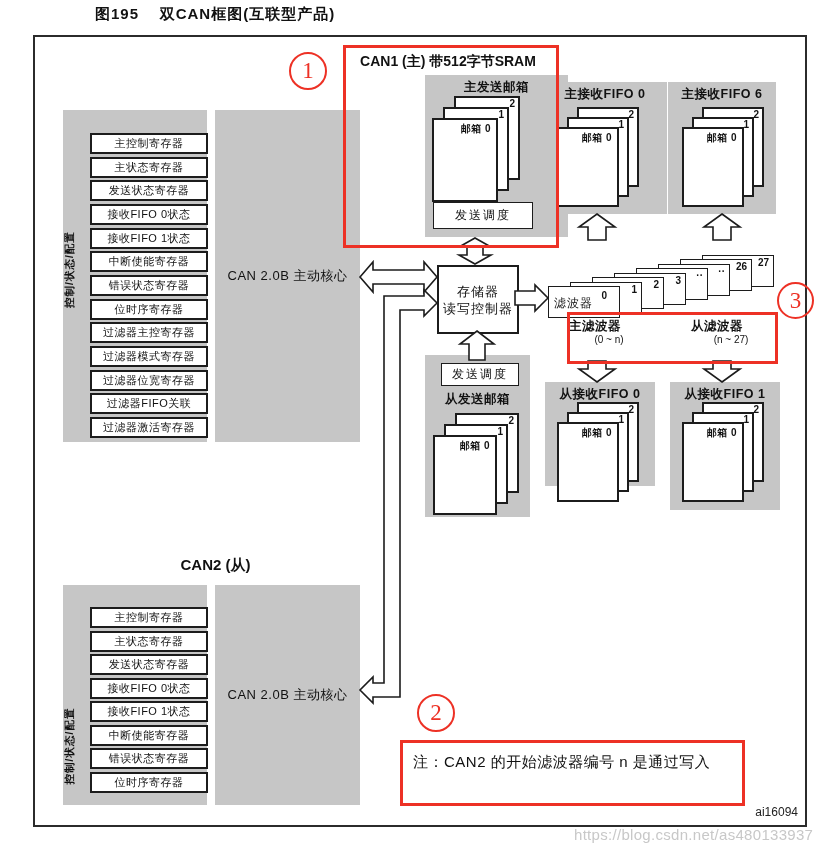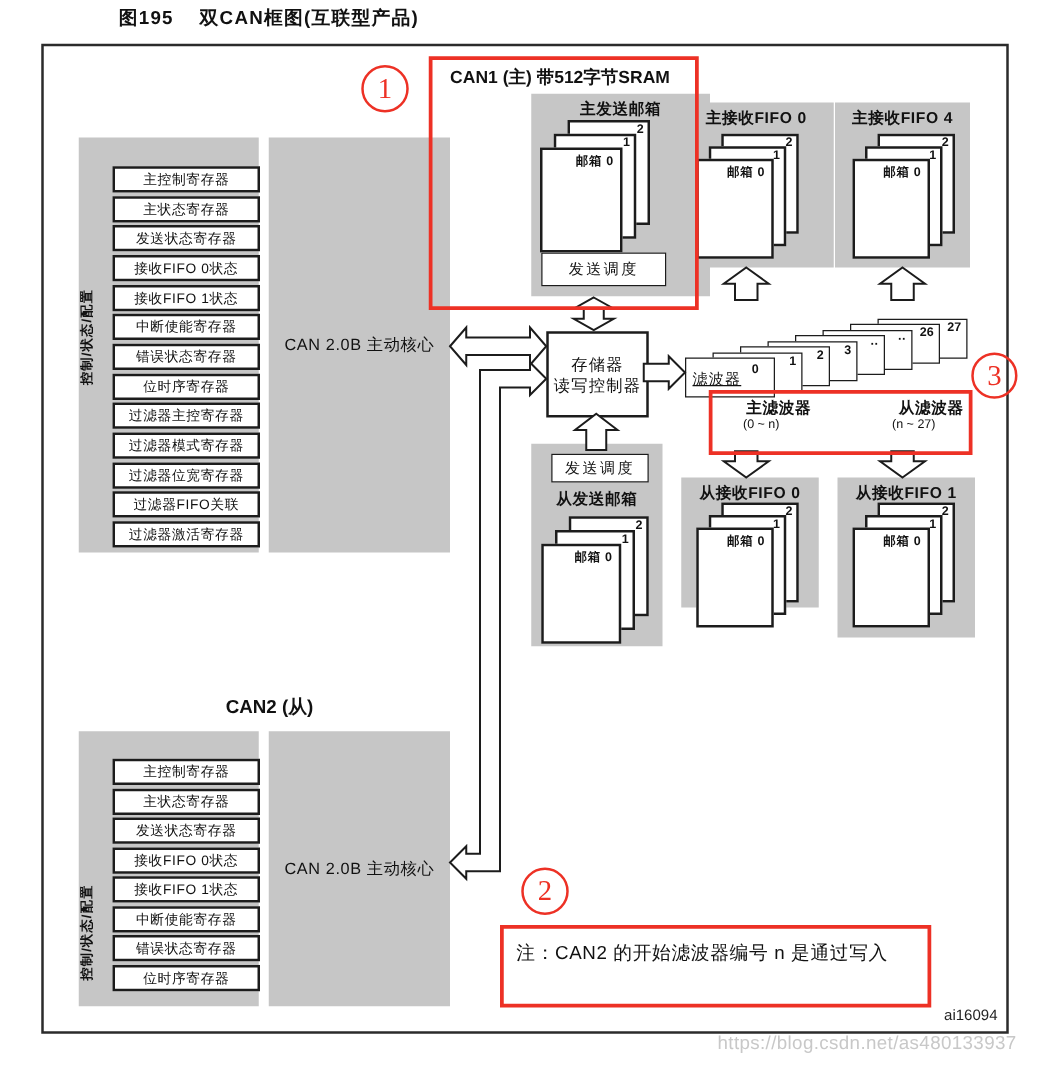--- a/index.html
+++ b/index.html
@@ -17,21 +17,21 @@
   .sec-title{position:absolute;font-weight:bold;text-align:center;white-space:pre;}
   .page{position:absolute;background:#fff;border:2px solid #1c1c1c;}
   .pgnum{position:absolute;top:0;right:3px;font-size:10px;font-weight:bold;}
   .pglabel{position:absolute;top:2px;right:5px;font-size:10px;font-weight:bold;letter-spacing:.5px;white-space:pre;}
   .sched{position:absolute;background:#fff;border:1.7px solid #1c1c1c;display:flex;align-items:center;
          justify-content:center;font-size:12px;letter-spacing:2px;}
   .memctrl{position:absolute;left:437px;top:265px;width:78px;height:65px;background:#fff;border:2px solid #1c1c1c;
            display:flex;flex-direction:column;align-items:center;justify-content:center;font-size:13px;line-height:17px;letter-spacing:1px;}
   .fcard{position:absolute;width:70px;height:30px;background:#fff;border:1.6px solid #1c1c1c;}
   .fcard .num{position:absolute;top:1px;right:4px;font-size:10px;font-weight:bold;}
-  .flabel{position:absolute;font-weight:bold;font-size:12.5px;text-align:right;width:80px;letter-spacing:.5px;}
+  .flabel{position:absolute;font-weight:bold;font-size:12.5px;text-align:left;width:80px;letter-spacing:.5px;}
   .frange{position:absolute;font-size:10px;text-align:center;width:80px;}
   .red-rect{position:absolute;border:3px solid var(--highlight-red,#ed3125);z-index:5;}
   .red-circle{position:absolute;width:34px;height:34px;border:2.5px solid var(--highlight-red,#ed3125);border-radius:50%;
               color:var(--highlight-red,#ed3125);display:flex;align-items:center;justify-content:center;
               font-family:"Liberation Serif",serif;font-size:23px;z-index:5;}
   .note{position:absolute;left:400px;top:740px;width:345px;height:66px;border:3px solid var(--highlight-red,#ed3125);
         box-sizing:border-box;z-index:5;background:transparent;}
   .note-line{position:absolute;left:10px;font-size:15px;letter-spacing:.5px;white-space:pre;}
   .figid{position:absolute;left:728px;top:805px;width:70px;text-align:right;font-size:12px;color:#222;}
   .watermark{position:absolute;left:574px;top:826px;font-size:15px;color:var(--watermark-gray,#c8c8c8);
@@ -88,21 +88,21 @@
       <span class="pgnum">2</span>
       </div>
     <div class="page" style="left:24px;top:35px;width:58px;height:76px;">
       <span class="pgnum">1</span>
       </div>
     <div class="page" style="left:14px;top:45px;width:58px;height:76px;">
       <span class="pglabel">邮箱 0</span>
       </div>
   </div>
   <div class="panel" style="left:668px;top:82px;width:108px;height:132px;">
-    <div class="panel-title">主接收FIFO 4</div>
+    <div class="panel-title">主接收FIFO 6</div>
     <div class="page" style="left:34px;top:25px;width:58px;height:76px;">
       <span class="pgnum">2</span>
       </div>
     <div class="page" style="left:24px;top:35px;width:58px;height:76px;">
       <span class="pgnum">1</span>
       </div>
     <div class="page" style="left:14px;top:45px;width:58px;height:76px;">
       <span class="pglabel">邮箱 0</span>
       </div>
   </div>
@@ -122,21 +122,21 @@
   <div class="fcard" style="left:614px;top:273px;">
       <span class="num">3</span>
     </div>
   <div class="fcard" style="left:592px;top:277px;">
       <span class="num">2</span>
     </div>
   <div class="fcard" style="left:570px;top:282px;">
       <span class="num">1</span>
     </div>
   <div class="fcard" style="left:548px;top:286px;">
-    <span style="position:absolute;left:5px;top:8px;font-size:12px;letter-spacing:1px;text-decoration:underline;">滤波器</span>
+    <span style="position:absolute;left:5px;top:8px;font-size:12px;letter-spacing:1px;">滤波器</span>
     <span style="position:absolute;right:12px;top:3px;font-size:10px;font-weight:bold;">0</span>
   </div>
   <div class="flabel" style="left:569px;top:318px;">主滤波器</div>
   <div class="frange" style="left:569px;top:334px;">(0 ~ n)</div>
   <div class="flabel" style="left:691px;top:318px;">从滤波器</div>
   <div class="frange" style="left:691px;top:334px;">(n ~ 27)</div>
 
   <div class="memctrl">
     <span>存储器</span>
     <span>读写控制器</span>

